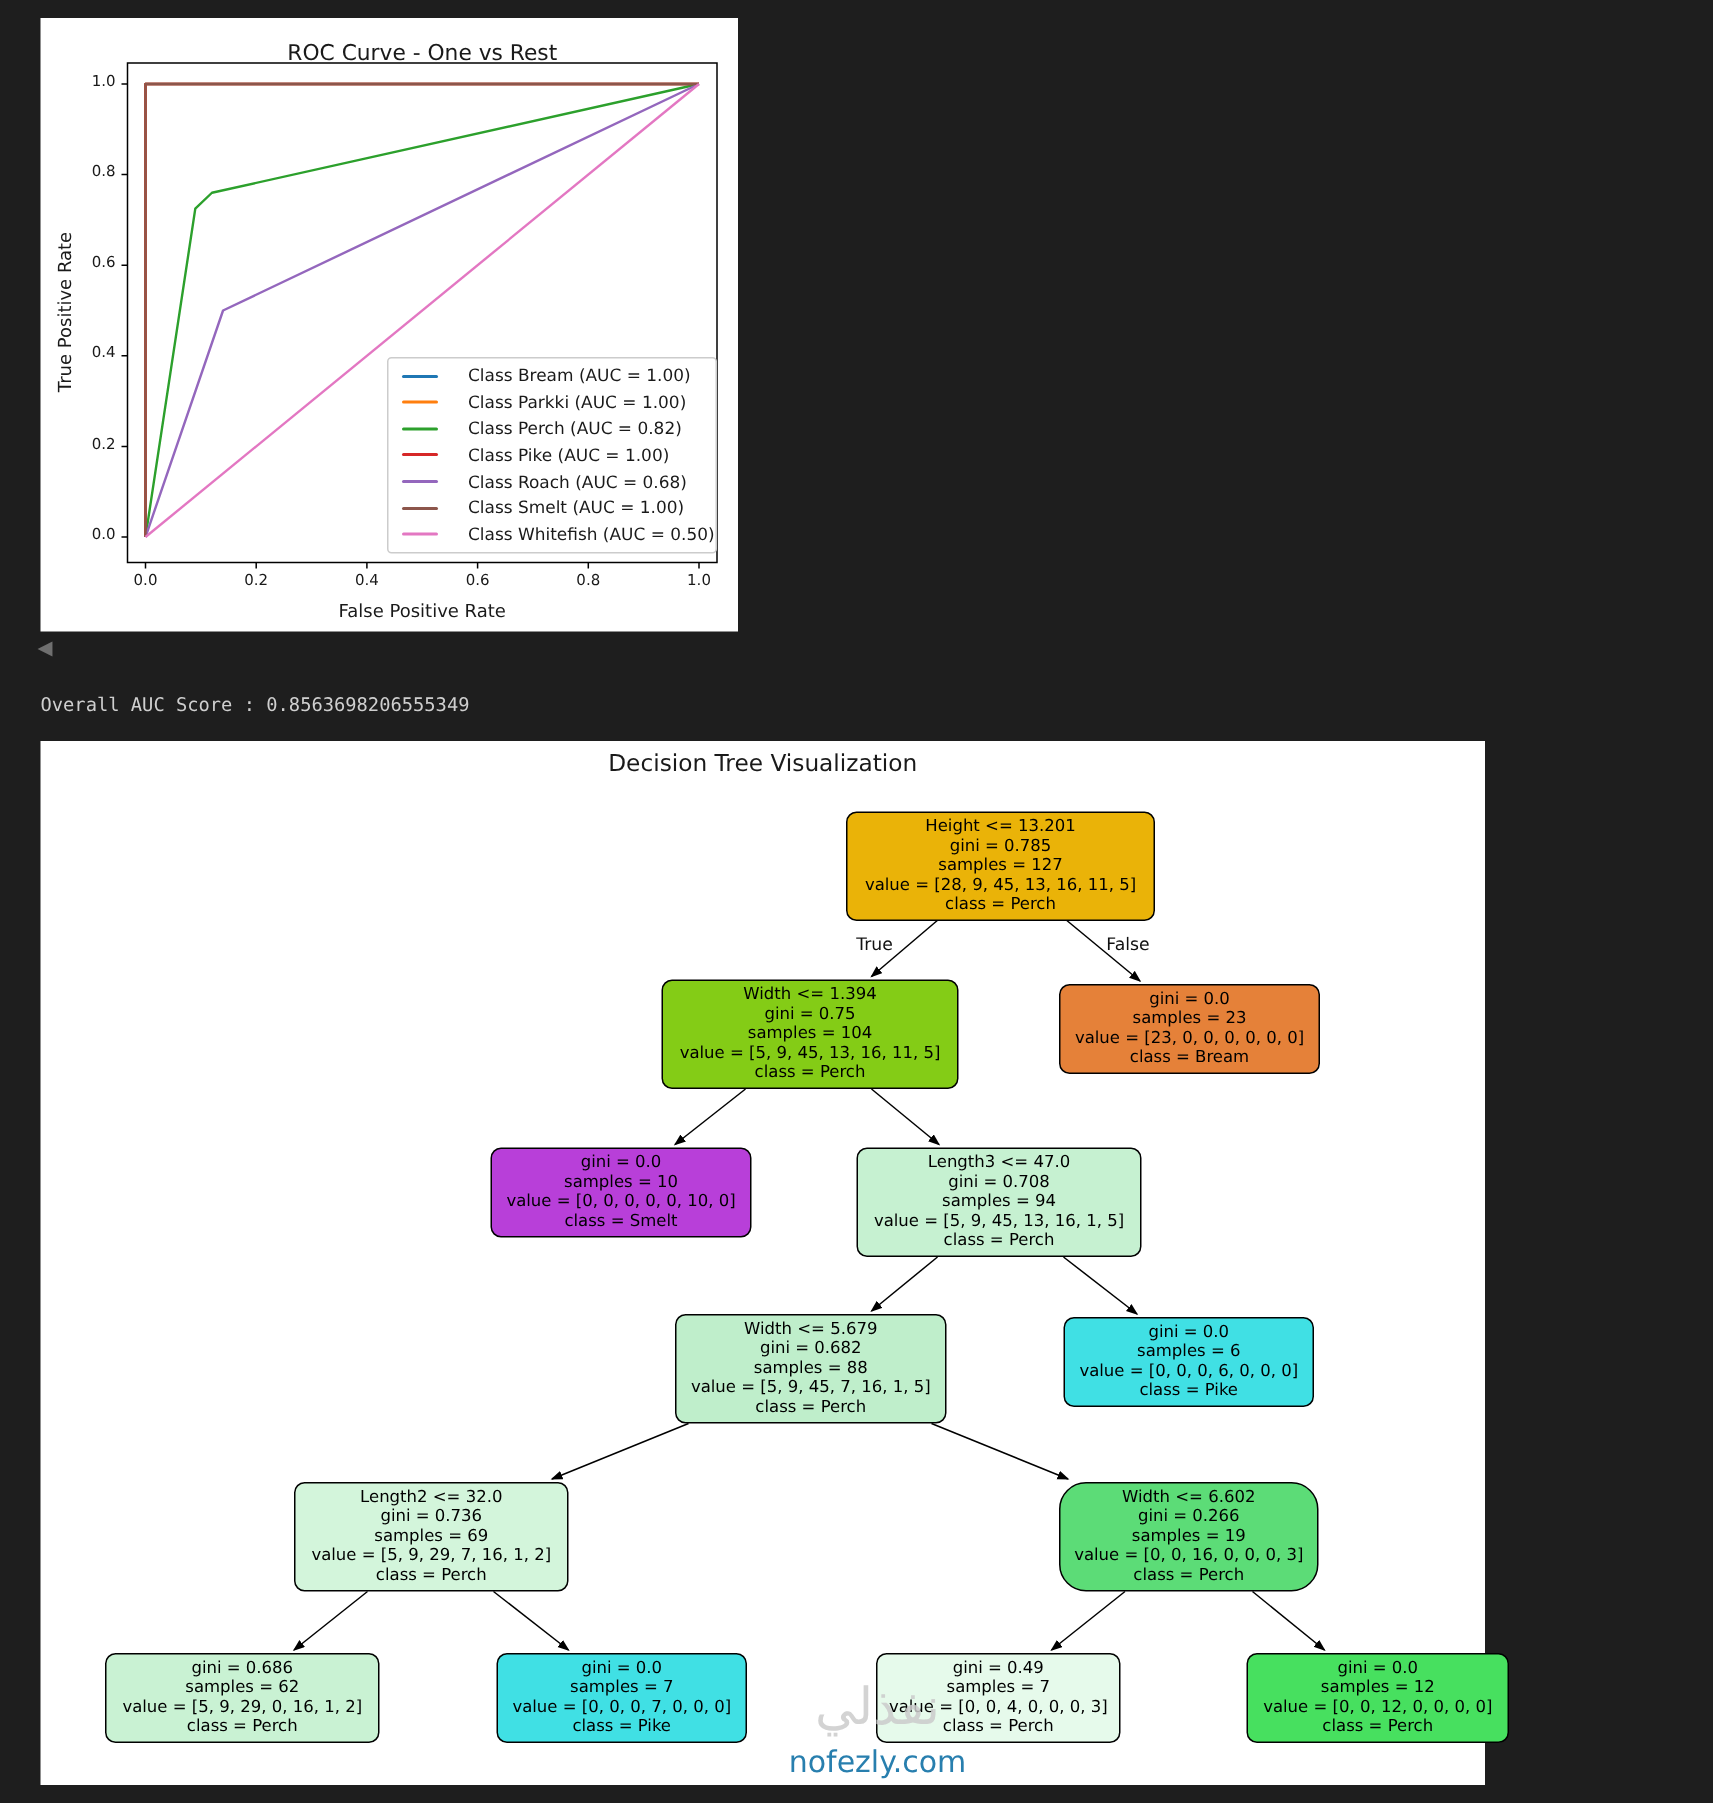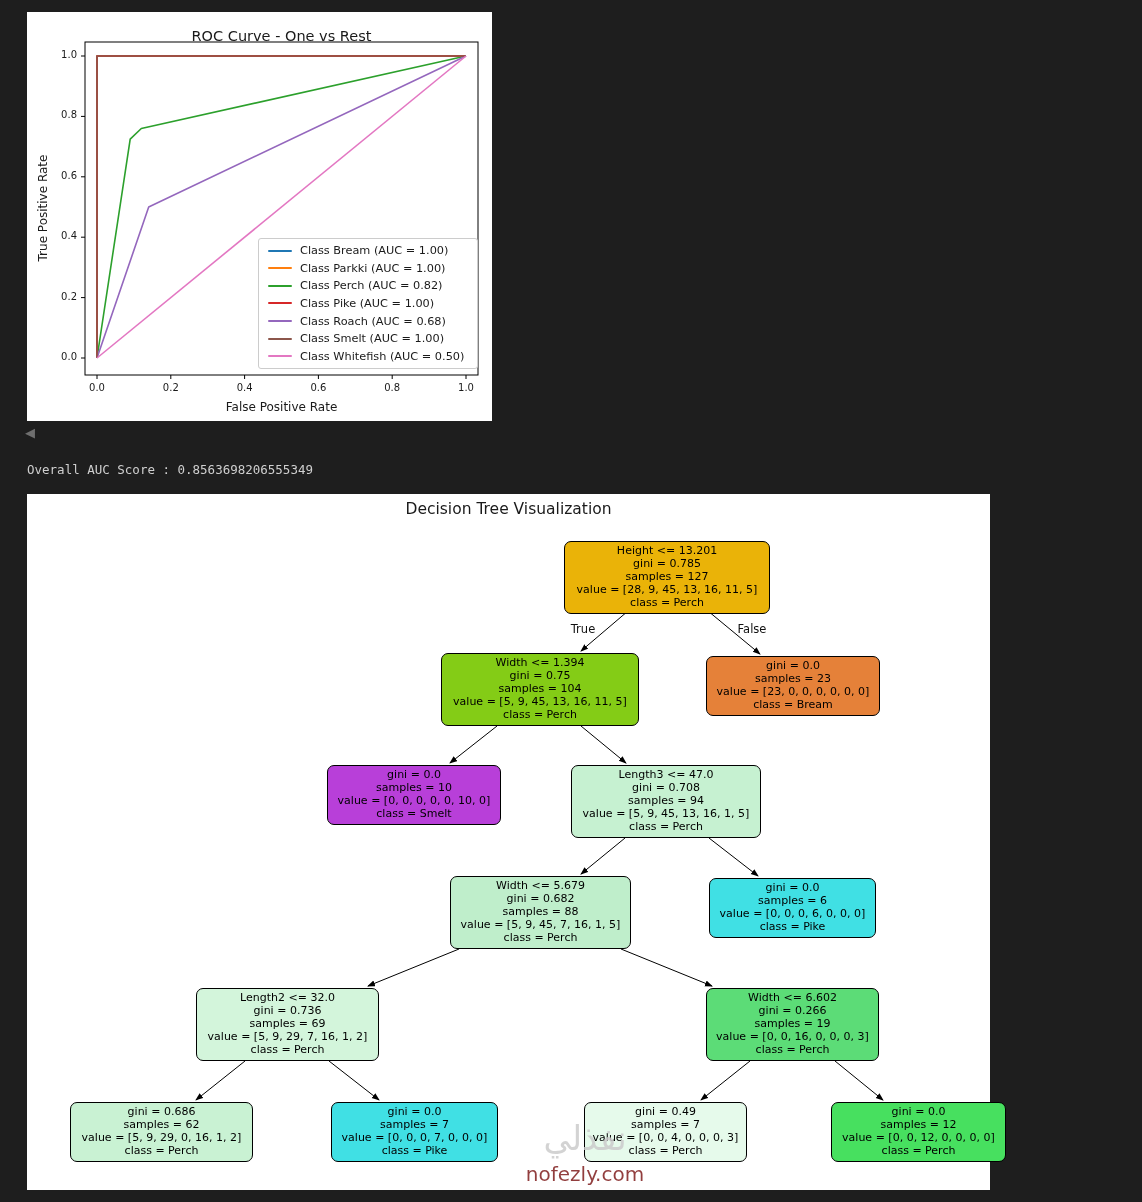--- a/index.html
+++ b/index.html
@@ -10,35 +10,35 @@
   }
   
   .roc-figure{position:absolute;left:27px;top:12px;width:465px;height:409px;background:#ffffff;}
   .roc-figure svg{position:absolute;left:0;top:0;}
   .fig-title{position:absolute;left:58px;top:16px;width:393px;text-align:center;font-size:14.5px;color:#1a1a1a;}
   .xlabel{position:absolute;left:58px;top:388px;width:393px;text-align:center;font-size:12px;color:#1a1a1a;}
   .ylabel{position:absolute;left:16px;top:196px;transform:translate(-50%,-50%) rotate(-90deg);white-space:nowrap;font-size:12px;color:#1a1a1a;}
   .xtick{position:absolute;width:30px;text-align:center;font-size:10px;color:#1a1a1a;}
   .ytick{position:absolute;width:30px;text-align:right;font-size:10px;color:#1a1a1a;}
   .roc-legend{position:absolute;left:231px;top:226px;width:220px;height:131px;background:#ffffff;border:1px solid #cccccc;border-radius:3px;box-sizing:border-box;display:flex;flex-direction:column;justify-content:space-around;padding:3px 9px;}
-  .legend-row{display:flex;align-items:center;gap:8px;font-size:11.3px;color:#1a1a1a;white-space:nowrap;}
+  .legend-row{display:flex;align-items:center;gap:20px;font-size:11.3px;color:#1a1a1a;white-space:nowrap;}
   .legend-swatch{width:24px;height:2px;flex:0 0 24px;border-radius:1px;}
   
   .collapse-icon{position:absolute;left:25px;top:425px;color:#6f6f6f;font-size:13px;cursor:pointer;}
   .auc-line{position:absolute;left:27px;top:462px;font-family:"DejaVu Sans Mono", monospace;font-size:12.5px;color:#cfcfcf;}
   
   .tree-figure{position:absolute;left:27px;top:494px;width:963px;height:696px;background:#ffffff;}
   .tree-title{position:absolute;left:0;top:6px;width:100%;text-align:center;font-size:15.5px;color:#1a1a1a;}
   .tree-edges{position:absolute;left:0;top:0;}
   .tree-node{position:absolute;box-sizing:border-box;border:1px solid #000;border-radius:7px;font-size:11px;line-height:12.9px;text-align:center;color:#000;padding:3px 4px;}
   .tree-node div{white-space:nowrap;}
   .edge-label{position:absolute;font-size:11.5px;color:#111;width:44px;text-align:center;}
   .watermark{position:absolute;left:468px;top:624px;width:180px;text-align:center;opacity:0.85;z-index:5;pointer-events:none;}
   .wm-ar{font-size:34px;font-weight:normal;color:#cccccc;}
-  .wm-domain{font-size:20px;margin-top:4px;color:#7f1d1d;}
+  .wm-domain{font-size:20px;margin-top:4px;color:#0369a1;}
 </style>
 </head>
 <body>
 
 <div class="roc-figure">
   <svg id="roc-svg" width="465" height="409" viewBox="0 0 465 409">
       <rect x="58" y="30" width="393" height="333" fill="none" stroke="#000" stroke-width="1"></rect>
       <line x1="70" y1="363" x2="70" y2="367" stroke="#000" stroke-width="1"></line>
       <line x1="143.8" y1="363" x2="143.8" y2="367" stroke="#000" stroke-width="1"></line>
       <line x1="217.6" y1="363" x2="217.6" y2="367" stroke="#000" stroke-width="1"></line>
@@ -181,21 +181,21 @@
       <div>value = [0, 0, 0, 6, 0, 0, 0]</div>
       <div>class = Pike</div>
     </div>
   <div class="tree-node" style="left: 169px; top: 494px; width: 183px; background: rgb(211, 245, 219);">
       <div>Length2 &lt;= 32.0</div>
       <div>gini = 0.736</div>
       <div>samples = 69</div>
       <div>value = [5, 9, 29, 7, 16, 1, 2]</div>
       <div>class = Perch</div>
     </div>
-  <div class="tree-node" style="left: 679px; top: 494px; width: 173px; background: rgb(92, 220, 119);">
+  <div class="tree-node" style="left: 679px; top: 494px; width: 173px; background: rgb(92, 220, 119); border-radius: 18px;">
       <div>Width &lt;= 6.602</div>
       <div>gini = 0.266</div>
       <div>samples = 19</div>
       <div>value = [0, 0, 16, 0, 0, 0, 3]</div>
       <div>class = Perch</div>
     </div>
   <div class="tree-node" style="left: 43px; top: 608px; width: 183px; background: rgb(201, 242, 211);">
       <div>gini = 0.686</div>
       <div>samples = 62</div>
       <div>value = [5, 9, 29, 0, 16, 1, 2]</div>

